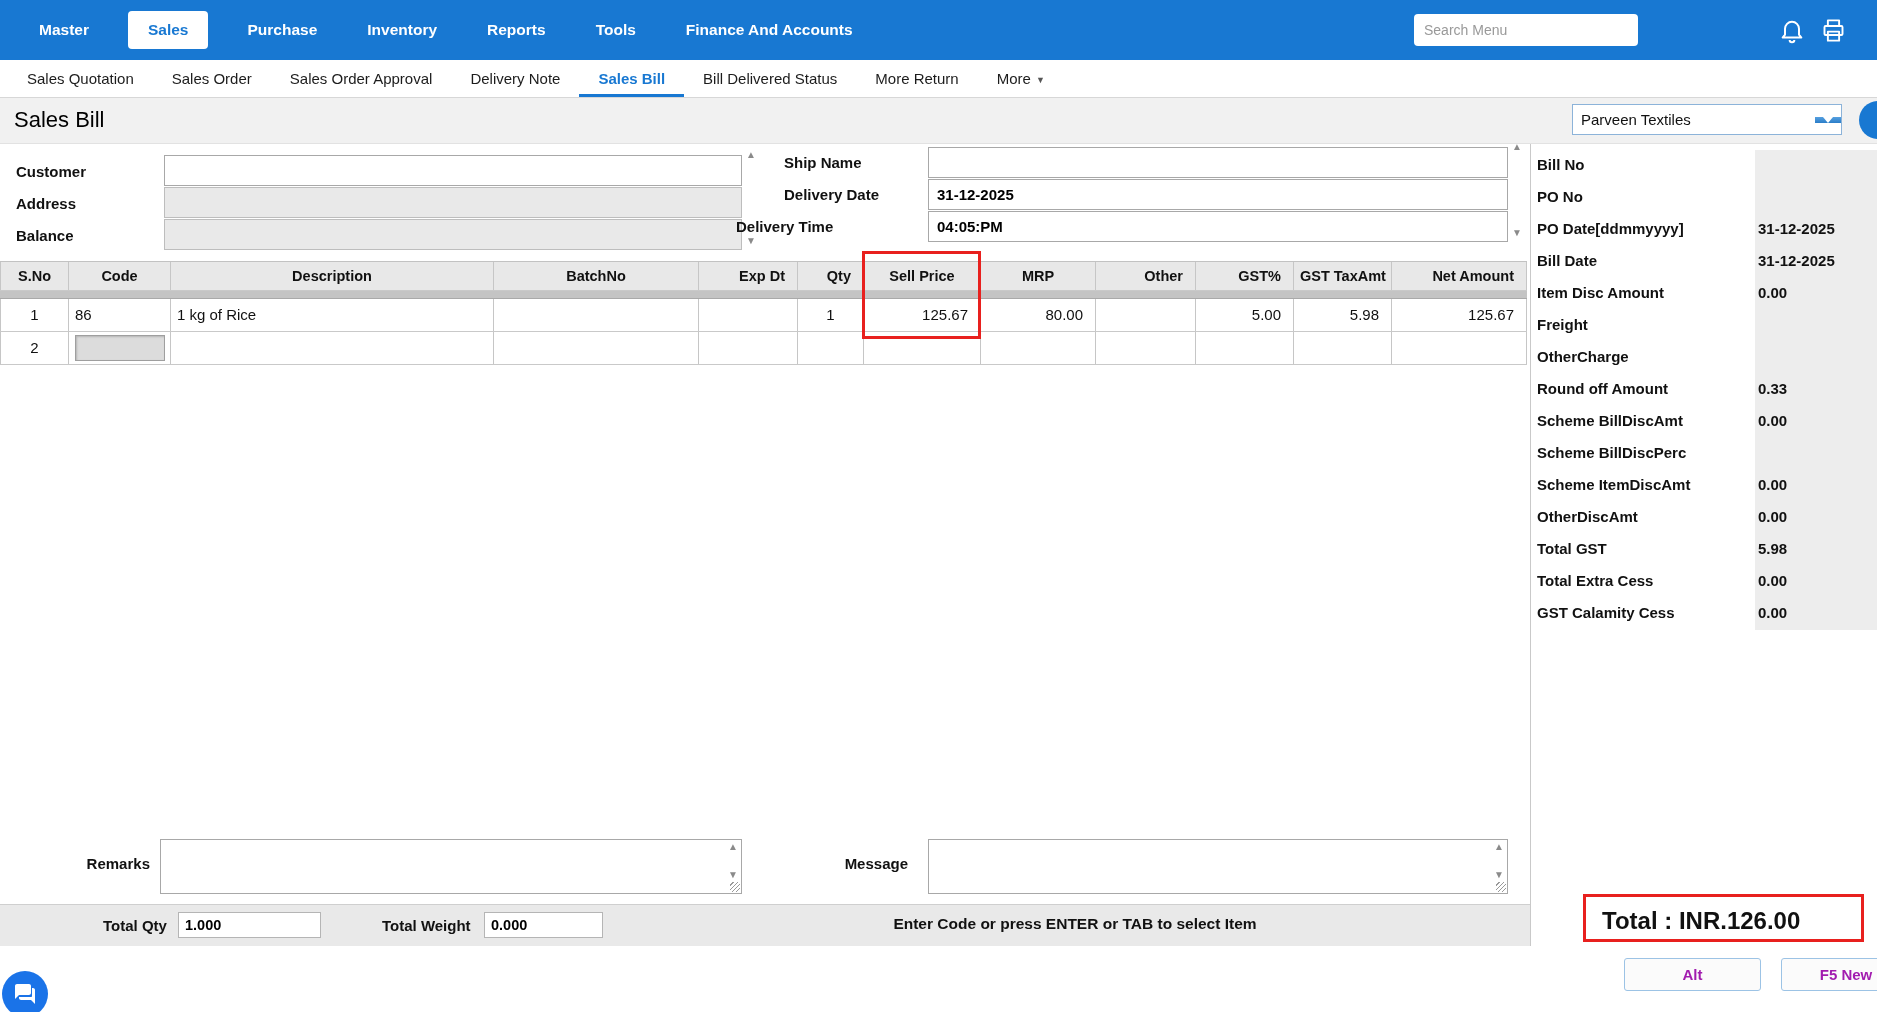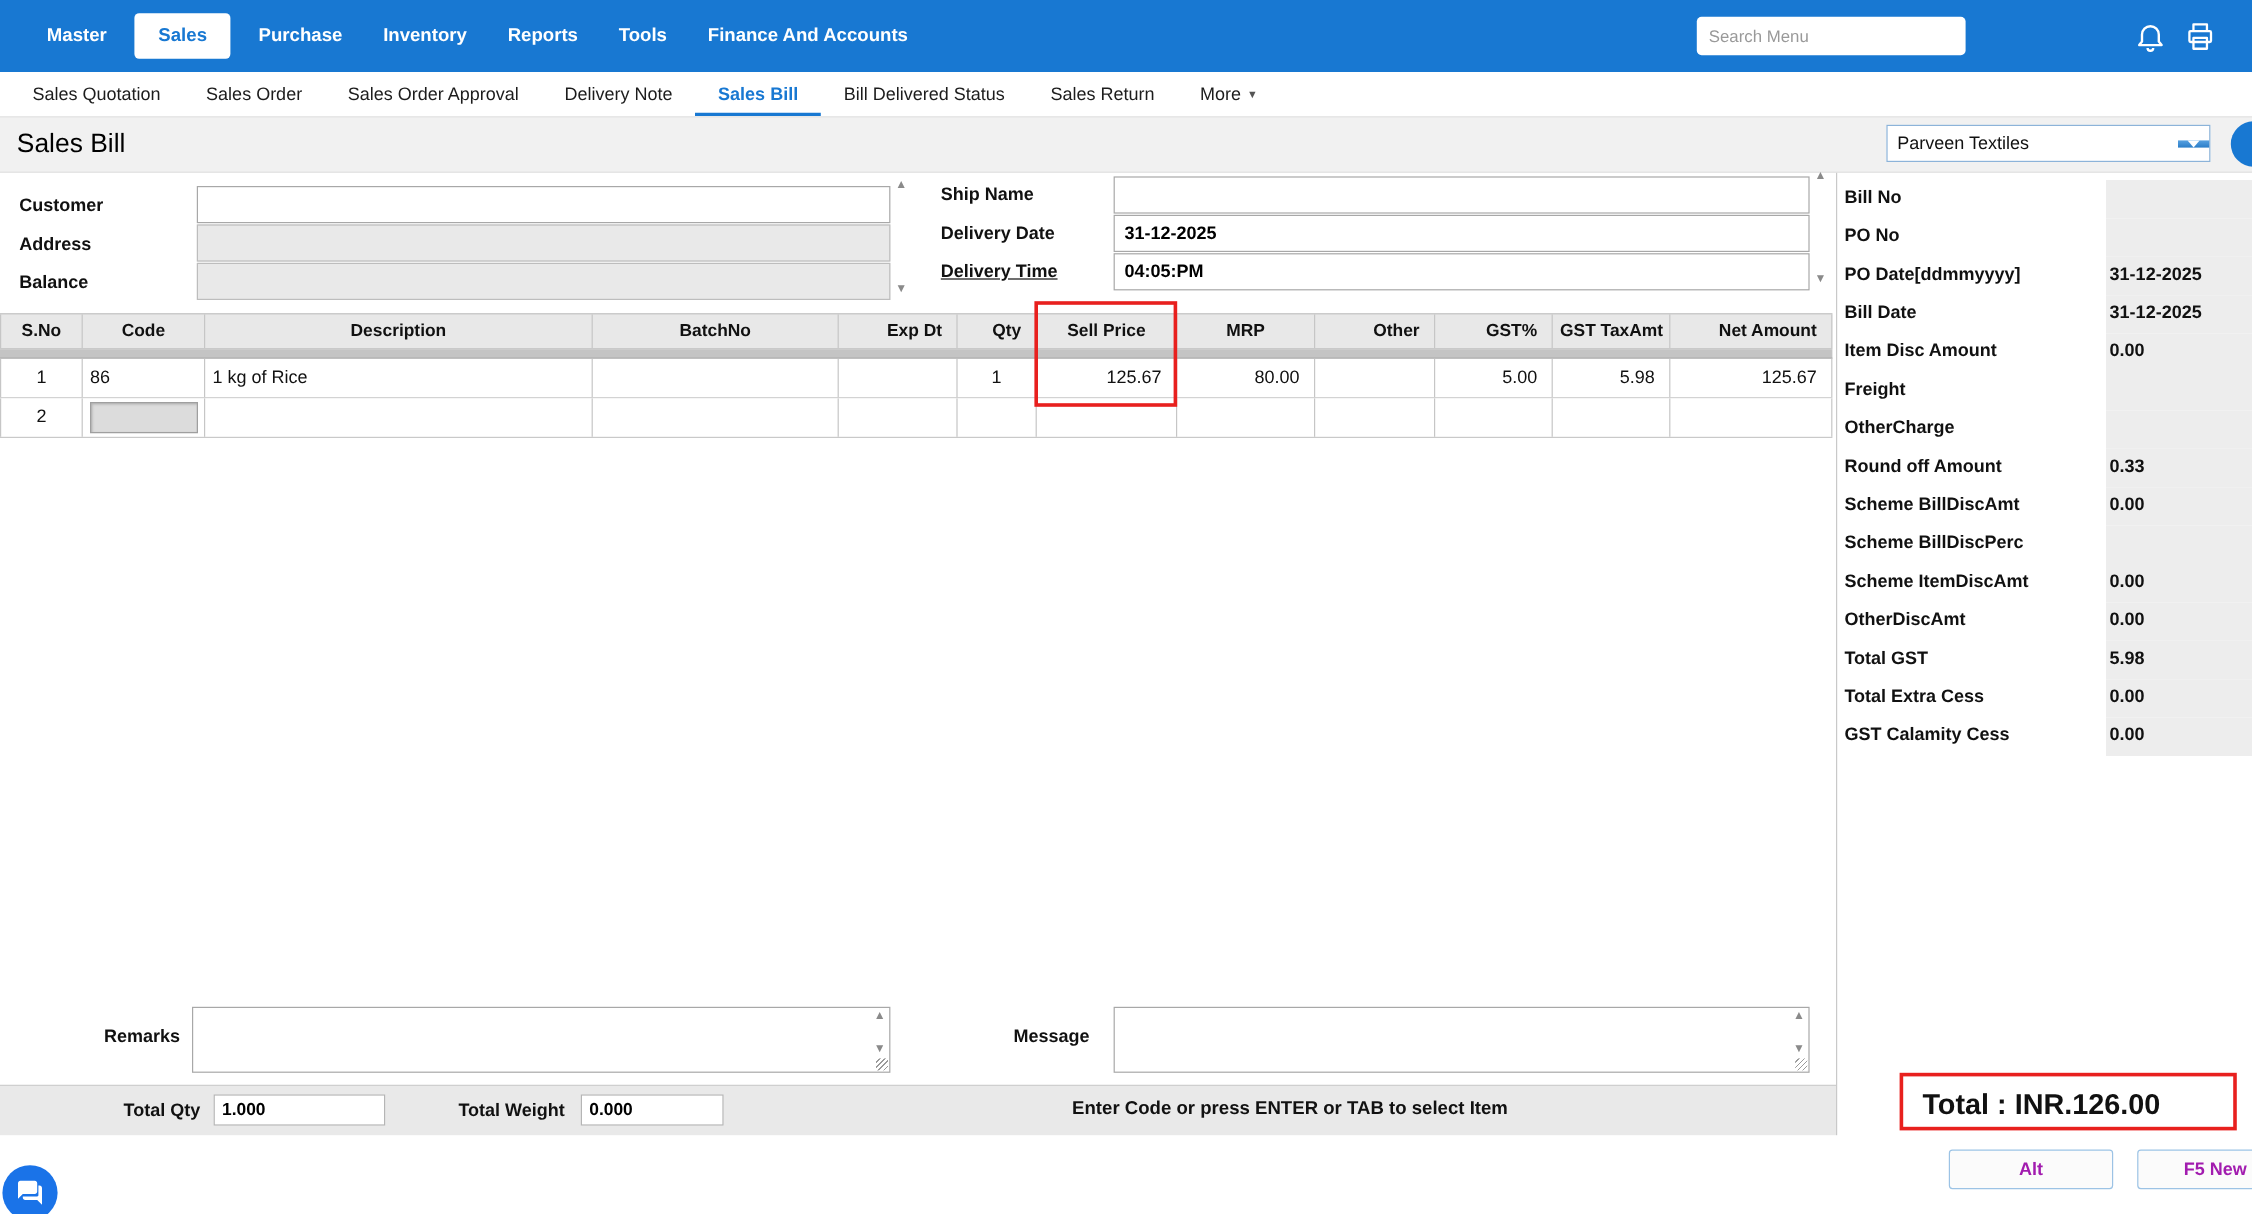--- a/index.html
+++ b/index.html
@@ -2,21 +2,21 @@
 <html><head>
 <meta charset="utf-8">
 <title>Sales Bill</title>
 <style>
   *{box-sizing:border-box;margin:0;padding:0;}
   html,body{width:1877px;height:1012px;}
   body{position:relative;overflow:hidden;background:#fff;color:#111;font-family:"Liberation Sans",sans-serif;}
   .abs{position:absolute;}
 
   
-  .topnav{left:0;top:0;width:1877px;height:60px;background:#1878d2;display:flex;align-items:center;padding-left:22px;}
+  .topnav{left:0;top:0;width:1877px;height:60px;background:#1878d2;display:flex;align-items:center;padding-left:22px;gap:16px;}
   .nav-item{color:#fff;font-weight:700;font-size:15.5px;padding:0 17px;height:60px;line-height:60px;cursor:pointer;white-space:nowrap;}
   .nav-item.active{background:#fff;color:#1878d2;height:38px;line-height:38px;border-radius:4px;margin:0 6px;padding:0 20px;}
   .search-input{left:1414px;top:14px;width:224px;height:32px;border:none;border-radius:4px;padding:0 10px;font-size:14px;font-family:inherit;color:#333;}
   .search-input::placeholder{color:#999;}
   .icon-btn{width:28px;height:28px;cursor:pointer;}
 
   
   .subnav{left:0;top:60px;width:1877px;height:38px;background:#fff;border-bottom:1px solid #d7d7d7;display:flex;padding-left:8px;}
   .tab{font-size:15px;color:#1c1c1c;padding:0 19px;line-height:37px;cursor:pointer;white-space:nowrap;}
   .tab.active{color:#1878d2;font-weight:700;box-shadow:inset 0 -3px 0 #1878d2;}
@@ -114,21 +114,21 @@
   </svg>
 </div>
 
 <nav class="abs subnav">
   <div class="tab">Sales Quotation</div>
   <div class="tab">Sales Order</div>
   <div class="tab">Sales Order Approval</div>
   <div class="tab">Delivery Note</div>
   <div class="tab active">Sales Bill</div>
   <div class="tab">Bill Delivered Status</div>
-  <div class="tab">Sales Return</div>
+  <div class="tab">More Return</div>
   <div class="tab"><span>More</span><span class="caret">▼</span></div>
 </nav>
 
 <div class="abs pageheader"></div>
 <h1 class="abs page-title" style="font-weight:400;">Sales Bill</h1>
 <div class="abs company-select">
   <div class="company-text">Parveen Textiles</div>
   <div class="company-arrow">
       <span class="tri-down"></span>
     </div>
@@ -141,21 +141,21 @@
 <input class="abs finput disabled" style="left: 164px; top: 187px; width: 578px;" disabled="">
 <div class="abs flabel" style="left:16px;top:227px;">Balance</div>
 <input class="abs finput disabled" style="left: 164px; top: 219px; width: 578px;" disabled="">
 <div class="abs spin" style="left:746px;top:150px;">▲</div>
 <div class="abs spin" style="left:746px;top:236px;">▼</div>
 
 <div class="abs flabel" style="left:784px;top:154px;">Ship Name</div>
 <input class="abs finput" style="left: 928px; top: 147px; width: 580px;">
 <div class="abs flabel" style="left:784px;top:186px;">Delivery Date</div>
 <input class="abs finput bold" style="left: 928px; top: 179px; width: 580px;" value="31-12-2025">
-<div class="abs flabel" style="left:784px;top:218px;text-decoration:underline;">Delivery Time</div>
+<div class="abs flabel" style="left:736px;top:218px;">Delivery Time</div>
 <input class="abs finput bold" style="left: 928px; top: 211px; width: 580px;" value="04:05:PM">
 <div class="abs spin" style="left:1512px;top:142px;">▲</div>
 <div class="abs spin" style="left:1512px;top:228px;">▼</div>
 
 <div class="abs itable">
   <div class="trow thead">
     <div class="td c0 ctr">S.No</div>
     <div class="td c1 ctr">Code</div>
     <div class="td c2 ctr">Description</div>
     <div class="td c3 ctr">BatchNo</div>

